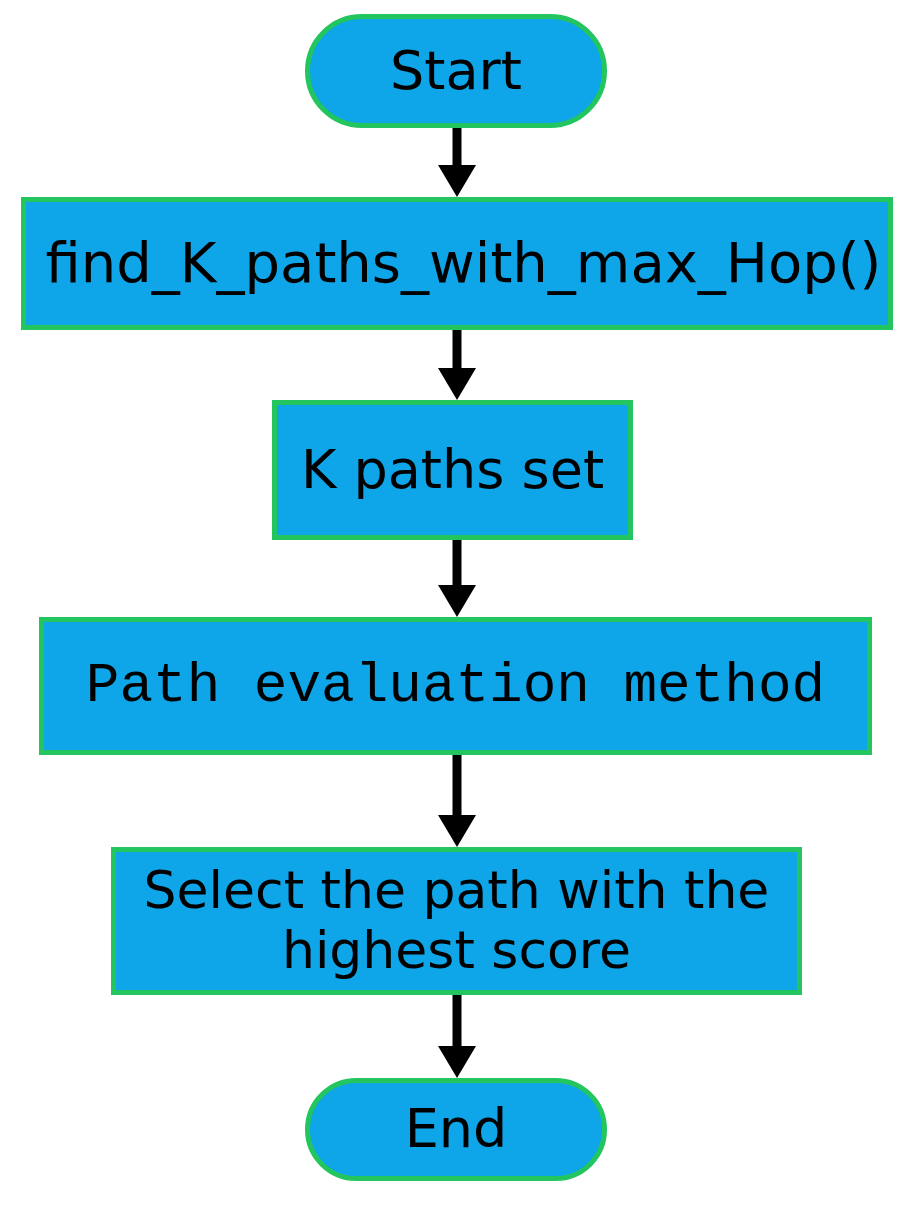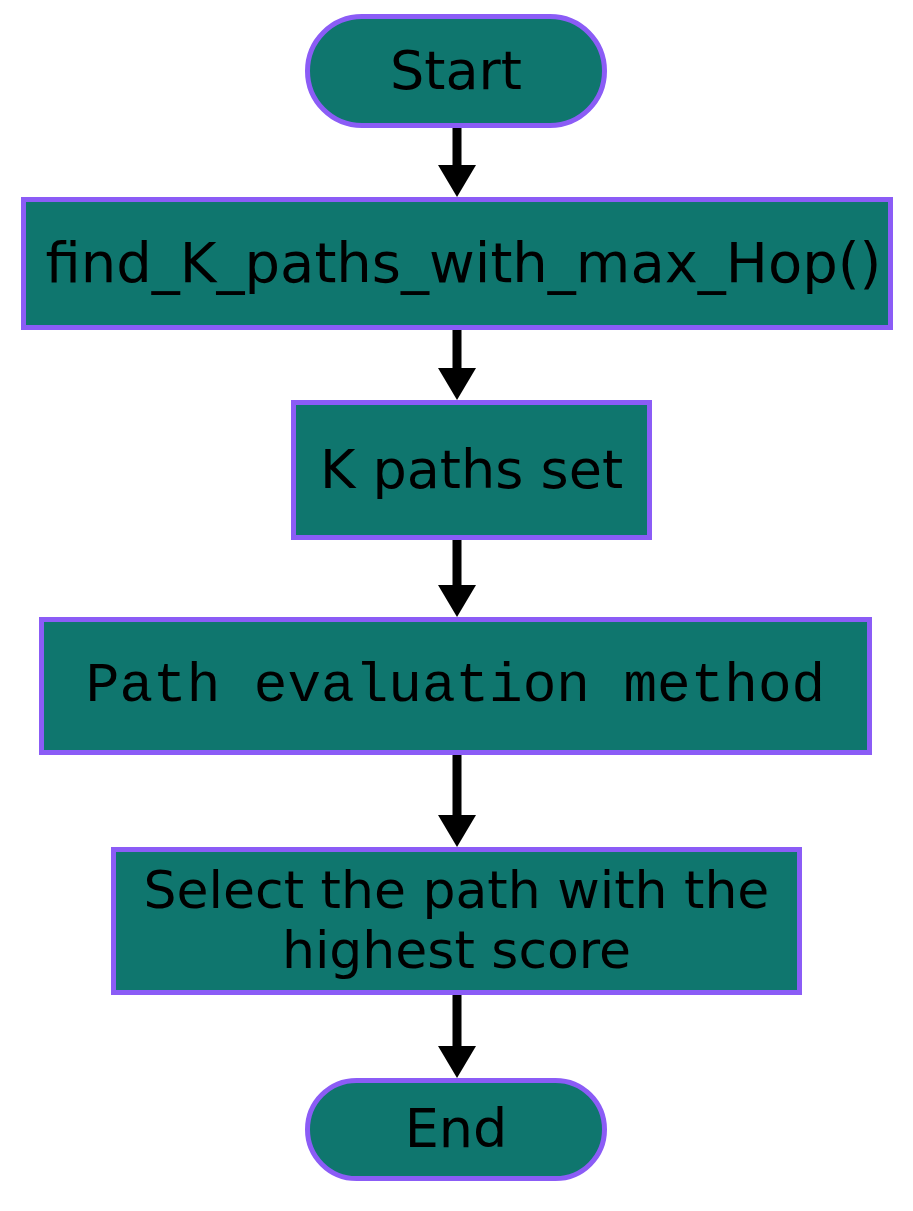--- a/index.html
+++ b/index.html
@@ -14,22 +14,22 @@
   #canvas {
     position: relative;
     width: 913px;
     height: 1211px;
     background: #ffffff;
     overflow: hidden;
   }
   .node {
     position: absolute;
     box-sizing: border-box;
-    background: #0f766e;
-    border: 5px solid #8b5cf6;
+    background: #0ea5e9;
+    border: 5px solid #22c55e;
     display: flex;
     align-items: center;
     justify-content: center;
     text-align: center;
     color: #000000;
   }
   .node .label {
     display: block;
     line-height: 1.15;
     white-space: pre-line;
@@ -43,21 +43,21 @@
   #node-start {
     left: 305px; top: 14px; width: 302px; height: 114px;
     font-size: 54px;
   }
   #node-find {
     left: 21px; top: 197px; width: 872px; height: 133px;
     font-size: 56px;
     padding-left: 13px;
   }
   #node-kpaths {
-    left: 291px; top: 400px; width: 361px; height: 140px;
+    left: 272px; top: 400px; width: 361px; height: 140px;
     font-size: 54px;
   }
   #node-eval {
     left: 39px; top: 617px; width: 833px; height: 138px;
     font-size: 56px;
     font-family: Liberation Mono, monospace;
   }
   #node-select {
     left: 111px; top: 847px; width: 691px; height: 148px;
     font-size: 52px;

